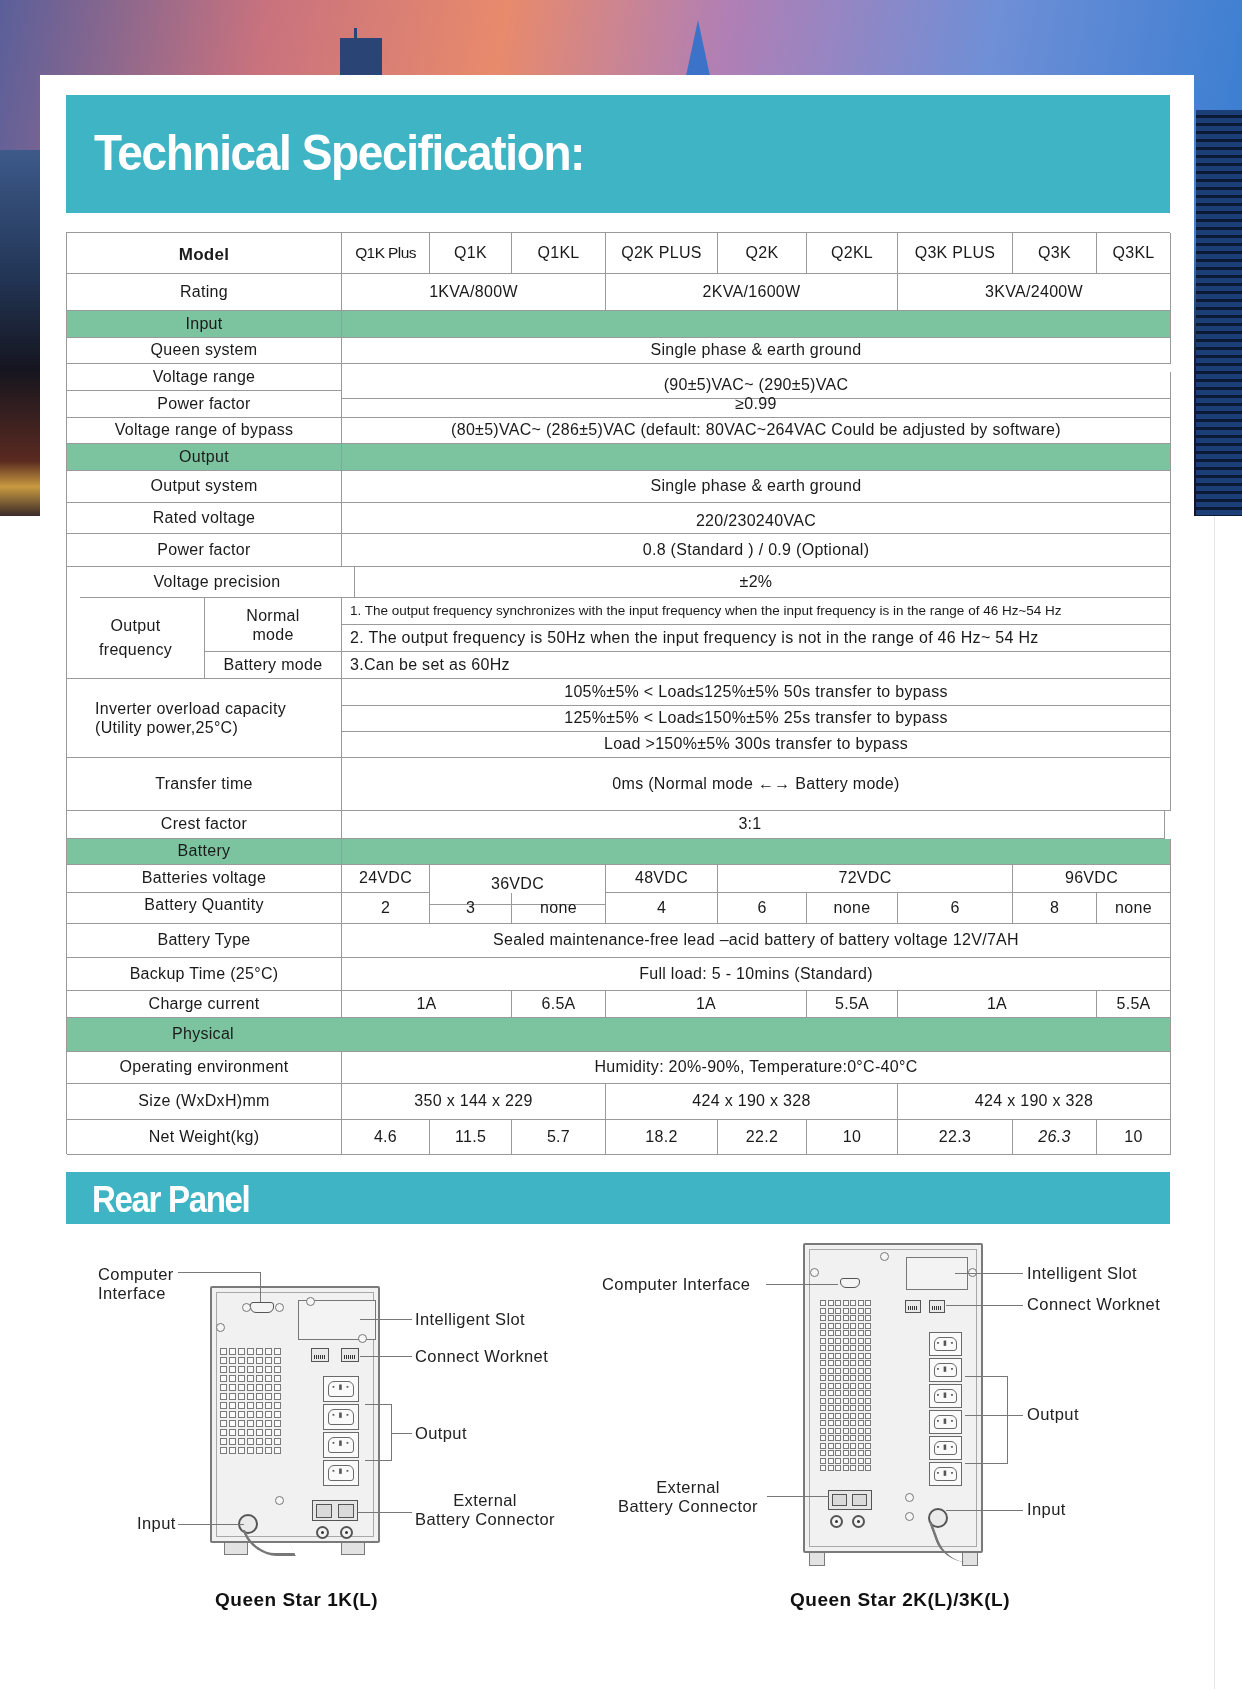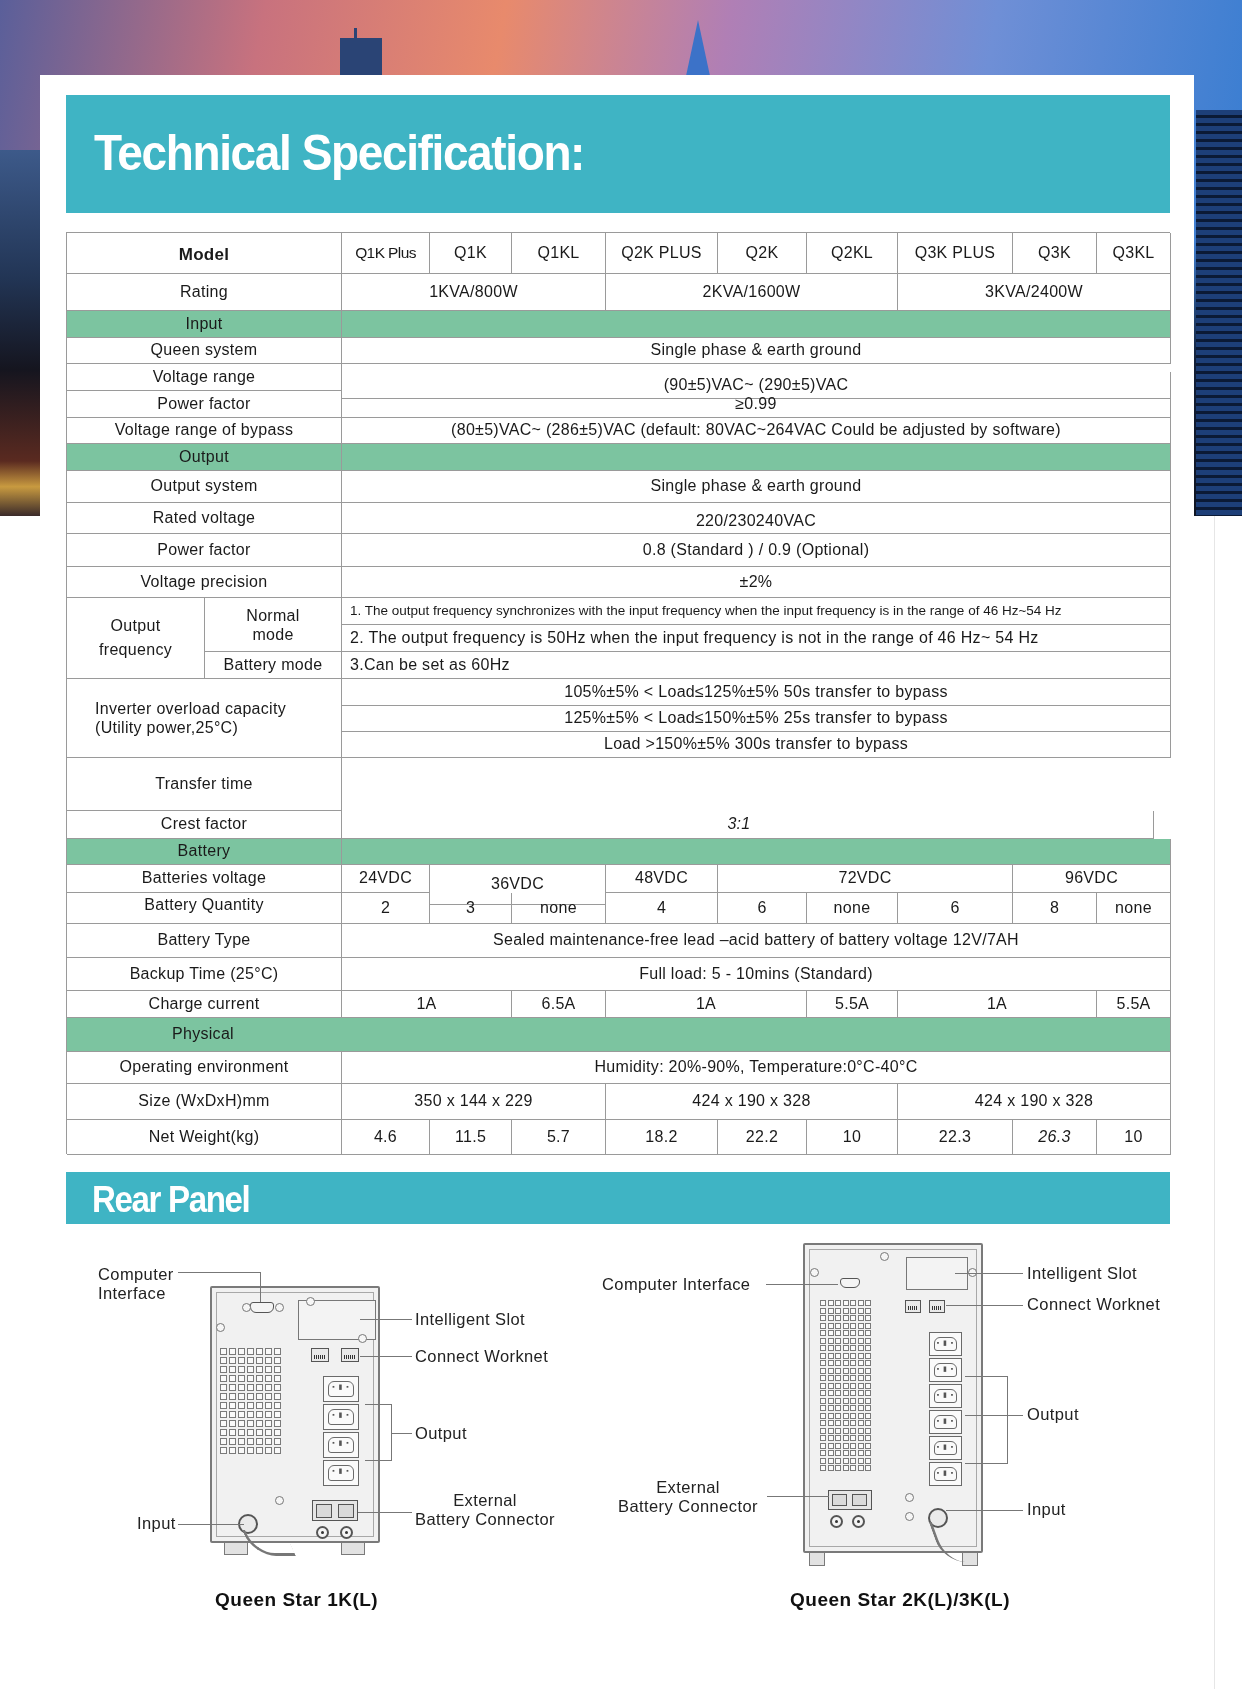--- a/index.html
+++ b/index.html
@@ -109,21 +109,21 @@
   <div class="cell" style="left:275px;top:185px;width:829px;height:26px;">(80±5)VAC~ (286±5)VAC (default: 80VAC~264VAC Could be adjusted by software)</div>
 
   <div class="cell green" style="left:0;top:211px;width:275px;height:27px;">Output</div>
   <div class="cell green" style="left:275px;top:211px;width:829px;height:27px;"></div>
   <div class="cell" style="left:0;top:238px;width:275px;height:32px;">Output system</div>
   <div class="cell" style="left:275px;top:238px;width:829px;height:32px;">Single phase &amp; earth ground</div>
   <div class="cell" style="left:0;top:270px;width:275px;height:31px;">Rated voltage</div>
   <div class="cell" style="left:275px;top:270px;width:829px;height:31px;padding-top:6px;">220/230240VAC</div>
   <div class="cell" style="left:0;top:301px;width:275px;height:33px;">Power factor</div>
   <div class="cell" style="left:275px;top:301px;width:829px;height:33px;">0.8 (Standard ) / 0.9 (Optional)</div>
-  <div class="cell" style="left:0;top:334px;width:275px;height:31px;">Voltage precision</div>
+  <div class="cell" style="left:13px;top:334px;width:275px;height:31px;">Voltage precision</div>
   <div class="cell" style="left:275px;top:334px;width:829px;height:31px;">±2%</div>
 
   <div class="cell wrap" style="left:0;top:365px;width:138px;height:81px;white-space:normal;">
       <span style="display:block;width:90px;line-height:24px;">Output frequency</span>
     </div>
   <div class="cell wrap" style="left:138px;top:365px;width:137px;height:54px;">
       <span style="display:block;width:70px;line-height:19px;white-space:normal;">Normal mode</span>
     </div>
   <div class="cell" style="left:138px;top:419px;width:137px;height:27px;">Battery mode</div>
   <div class="cell small left-align" style="left:275px;top:365px;width:829px;height:27px;">1. The output frequency synchronizes with the input frequency when the input frequency is in the range of 46 Hz~54 Hz</div>
@@ -134,23 +134,24 @@
     <div style="text-align:left;line-height:19px;">
       <div>Inverter overload capacity</div>
       <div>(Utility power,25°C)</div>
     </div>
   </div>
   <div class="cell" style="left:275px;top:446px;width:829px;height:27px;">105%±5% &lt; Load≤125%±5% 50s transfer to bypass</div>
   <div class="cell" style="left:275px;top:473px;width:829px;height:26px;">125%±5% &lt; Load≤150%±5% 25s transfer to bypass</div>
   <div class="cell" style="left:275px;top:499px;width:829px;height:26px;">Load &gt;150%±5% 300s transfer to bypass</div>
 
   <div class="cell" style="left:0;top:525px;width:275px;height:53px;">Transfer time</div>
+  <div class="cell" style="left:275px;top:525px;width:829px;height:53px;">0ms (Normal mode ←→ Battery mode)</div>
 
   <div class="cell" style="left:0;top:578px;width:275px;height:28px;">Crest factor</div>
-  <div class="cell" style="left:258px;top:578px;width:829px;height:28px;font-style:italic;">3:1</div>
+  <div class="cell" style="left:269px;top:578px;width:829px;height:28px;">3:1</div>
 
   <div class="cell green" style="left:0;top:606px;width:275px;height:26px;">Battery</div>
   <div class="cell green" style="left:275px;top:606px;width:829px;height:26px;"></div>
 
   <div class="cell" style="left:0;top:632px;width:275px;height:28px;">Batteries voltage</div>
   <div class="cell" style="left:275px;top:632px;width:88px;height:28px;">24VDC</div>
   <div class="cell" style="left:363px;top:632px;width:176px;height:40px;">36VDC</div>
   <div class="cell" style="left:539px;top:632px;width:112px;height:28px;">48VDC</div>
   <div class="cell" style="left:651px;top:632px;width:295px;height:28px;">72VDC</div>
   <div class="cell" style="left:946px;top:632px;width:158px;height:28px;">96VDC</div>

